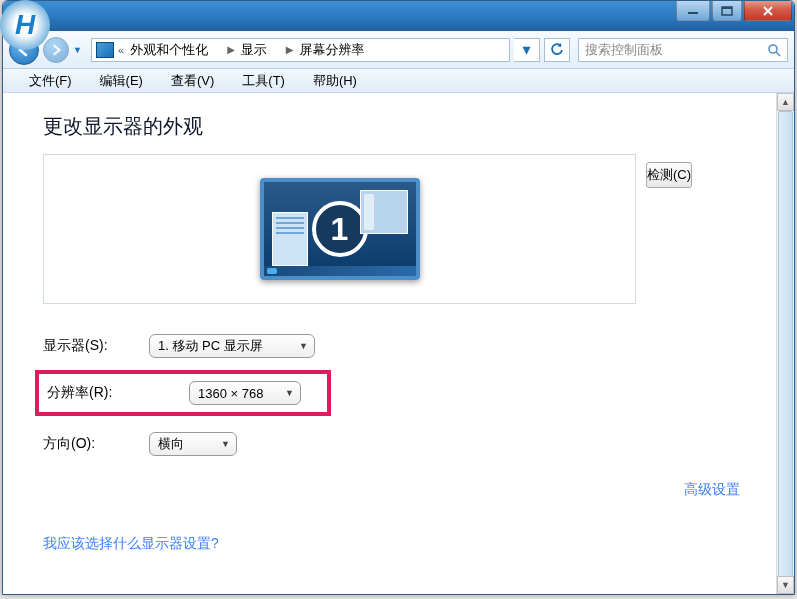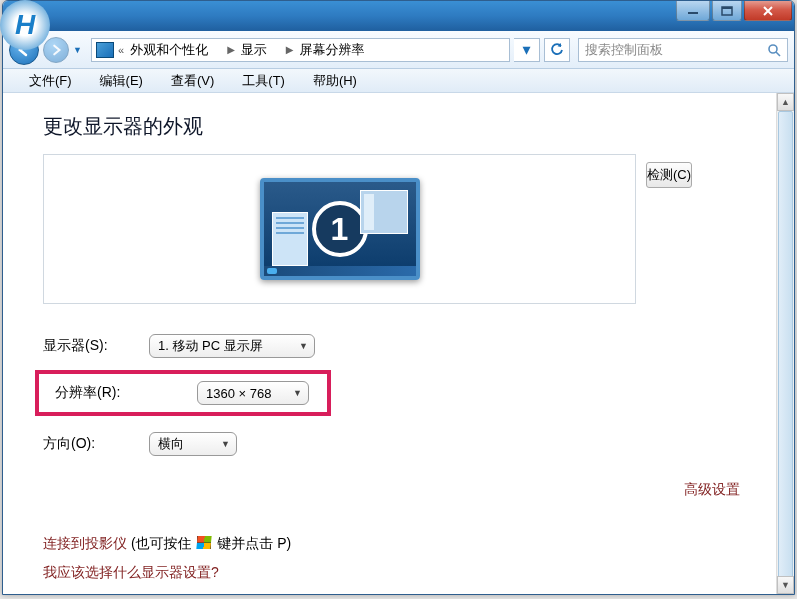--- a/index.html
+++ b/index.html
@@ -57,25 +57,25 @@
   .w7-btn { height: 26px; background: linear-gradient(to bottom,#fdfdfd,#e8e8e8); border: 1px solid #aaa; border-radius: 3px; font-size: 13px; display: flex; align-items: center; justify-content: center; }
 
   .form-row { display: flex; align-items: center; height: 40px; font-size: 14px; }
   .form-label { width: 106px; }
   .combo { height: 24px; background: linear-gradient(to bottom,#fff,#eee); border: 1px solid #999; border-radius: 6px; display: flex; align-items: center; padding: 0 8px; font-size: 13px; position: relative; }
   .combo .caret { position: absolute; right: 6px; font-size: 9px; color: #444; }
   .combo.monitor-c { width: 166px; }
   .combo.res-c { width: 112px; margin-left: 36px; }
   .combo.orient-c { width: 88px; }
 
-  .highlight-row { border: 4px solid #d81e5b; padding: 4px 0 4px 12px; margin: 4px 0 8px -8px; width: 296px; }
+  .highlight-row { border: 4px solid #d81e5b; padding: 4px 0 4px 4px; margin: 4px 0 8px -8px; width: 296px; }
   .highlight-row .form-row { height: 30px; padding-left: 4px;}
 
   .adv-link { text-align: right; padding-right: 6px; margin-top: 16px; }
-  .link { color: #7f1d1d; font-size: 14px; }
+  .link { color: #3b82f6; font-size: 14px; }
 
   .links-block { margin-top: 30px; font-size: 14px; line-height: 2.1; }
   .win-flag { display:inline-block; width:14px; height:13px; margin: 0 2px -1px; background:#333; position: relative;}
   .win-flag::before{content:"";position:absolute;inset:0;background:
     linear-gradient(to right,#f25022 0 50%,#7fba00 50% 100%) top/100% 50% no-repeat,
     linear-gradient(to right,#00a4ef 0 50%,#ffb900 50% 100%) bottom/100% 50% no-repeat;
     transform: skewX(-6deg);}
 </style>
 </head>
 <body>
@@ -201,23 +201,20 @@
           <span>横向</span>
             <span class="caret">▼</span>
         </div>
       </div>
 
       <div class="adv-link">
         <span class="link">高级设置</span>
       </div>
 
       <div class="links-block">
-        <div>
-          <span class="link">连接到投影仪</span><span> (也可按住 </span><span class="win-flag"></span><span> 键并点击 P)</span>
-        </div>
         <div><span class="link">我应该选择什么显示器设置?</span></div>
       </div>
     </div>
 
     <div class="scroll-track">
       <div class="scroll-btn">▲</div>
       <div class="scroll-thumb"></div>
       <div class="scroll-btn dn">▼</div>
     </div>
   </div>

